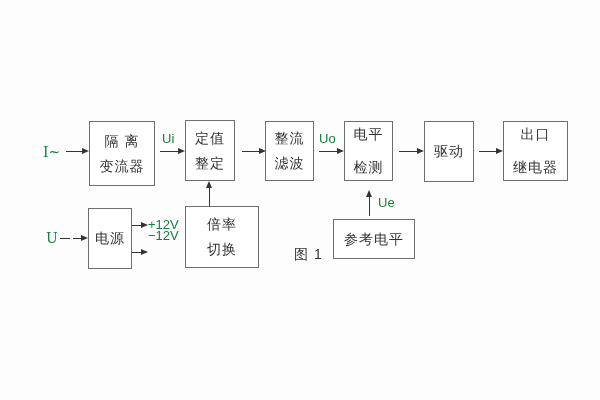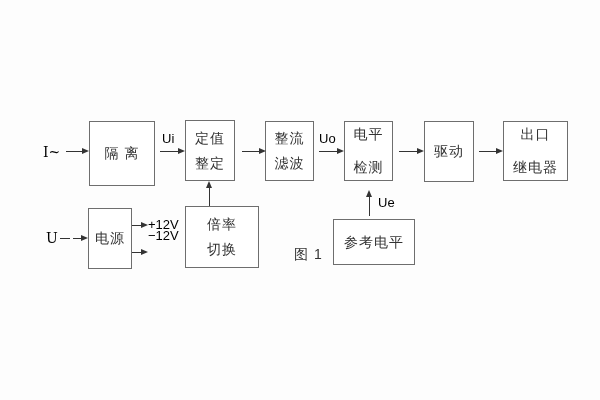--- a/index.html
+++ b/index.html
@@ -12,31 +12,32 @@
     border:1px solid #6e6e6e;
     display:flex;flex-direction:column;align-items:center;justify-content:center;
   }
   .box-line{
     font-size:14px;line-height:25px;letter-spacing:1px;white-space:pre;color:#333;
   }
   .line{position:absolute;background:#333;}
   .head{position:absolute;width:0;height:0;}
   .head-right{border-left:7px solid #333;border-top:3.5px solid transparent;border-bottom:3.5px solid transparent;}
   .head-up{border-bottom:7px solid #333;border-left:3.5px solid transparent;border-right:3.5px solid transparent;}
-  .lbl{position:absolute;white-space:pre;color:#000000;}
+  .lbl{position:absolute;white-space:pre;color:#15803d;}
   .serif{font-family:"DejaVu Serif","Liberation Serif",serif;}
   .caption{position:absolute;left:294px;top:246px;font-size:14px;letter-spacing:1px;}
 </style>
 </head>
 <body>
 
 <div class="canvas">
   <div id="diagram">
       <div class="box" style="left: 89px; top: 121px; width: 66px; height: 65px;">
         <span class="box-line">隔 离</span>
+        <span class="box-line">变流器</span>
       </div>
       <div class="box" style="left: 185px; top: 120px; width: 50px; height: 61px;">
         <span class="box-line">定值</span>
         <span class="box-line">整定</span>
       </div>
       <div class="box" style="left: 265px; top: 121px; width: 49px; height: 60px;">
         <span class="box-line">整流</span>
         <span class="box-line">滤波</span>
       </div>
       <div class="box" style="left: 344px; top: 121px; width: 49px; height: 60px; gap: 8px;">
@@ -50,21 +51,21 @@
         <span class="box-line">出口</span>
         <span class="box-line">继电器</span>
       </div>
       <div class="box" style="left: 88px; top: 208px; width: 44px; height: 61px;">
         <span class="box-line">电源</span>
       </div>
       <div class="box" style="left: 185px; top: 206px; width: 74px; height: 62px;">
         <span class="box-line">倍率</span>
         <span class="box-line">切换</span>
       </div>
-      <div class="box" style="left: 333px; top: 219px; width: 82px; height: 46px;">
+      <div class="box" style="left: 333px; top: 219px; width: 82px; height: 40px;">
         <span class="box-line">参考电平</span>
       </div>
       <div class="line" style="left: 66px; top: 151px; width: 17px; height: 1px;"></div>
       <div class="head head-right" style="left: 82px; top: 148px;"></div>
       <div class="line" style="left: 160px; top: 151px; width: 19px; height: 1px;"></div>
       <div class="head head-right" style="left: 178px; top: 148px;"></div>
       <div class="line" style="left: 242px; top: 151px; width: 18px; height: 1px;"></div>
       <div class="head head-right" style="left: 259px; top: 148px;"></div>
       <div class="line" style="left: 319px; top: 151px; width: 19px; height: 1px;"></div>
       <div class="head head-right" style="left: 337px; top: 148px;"></div>

